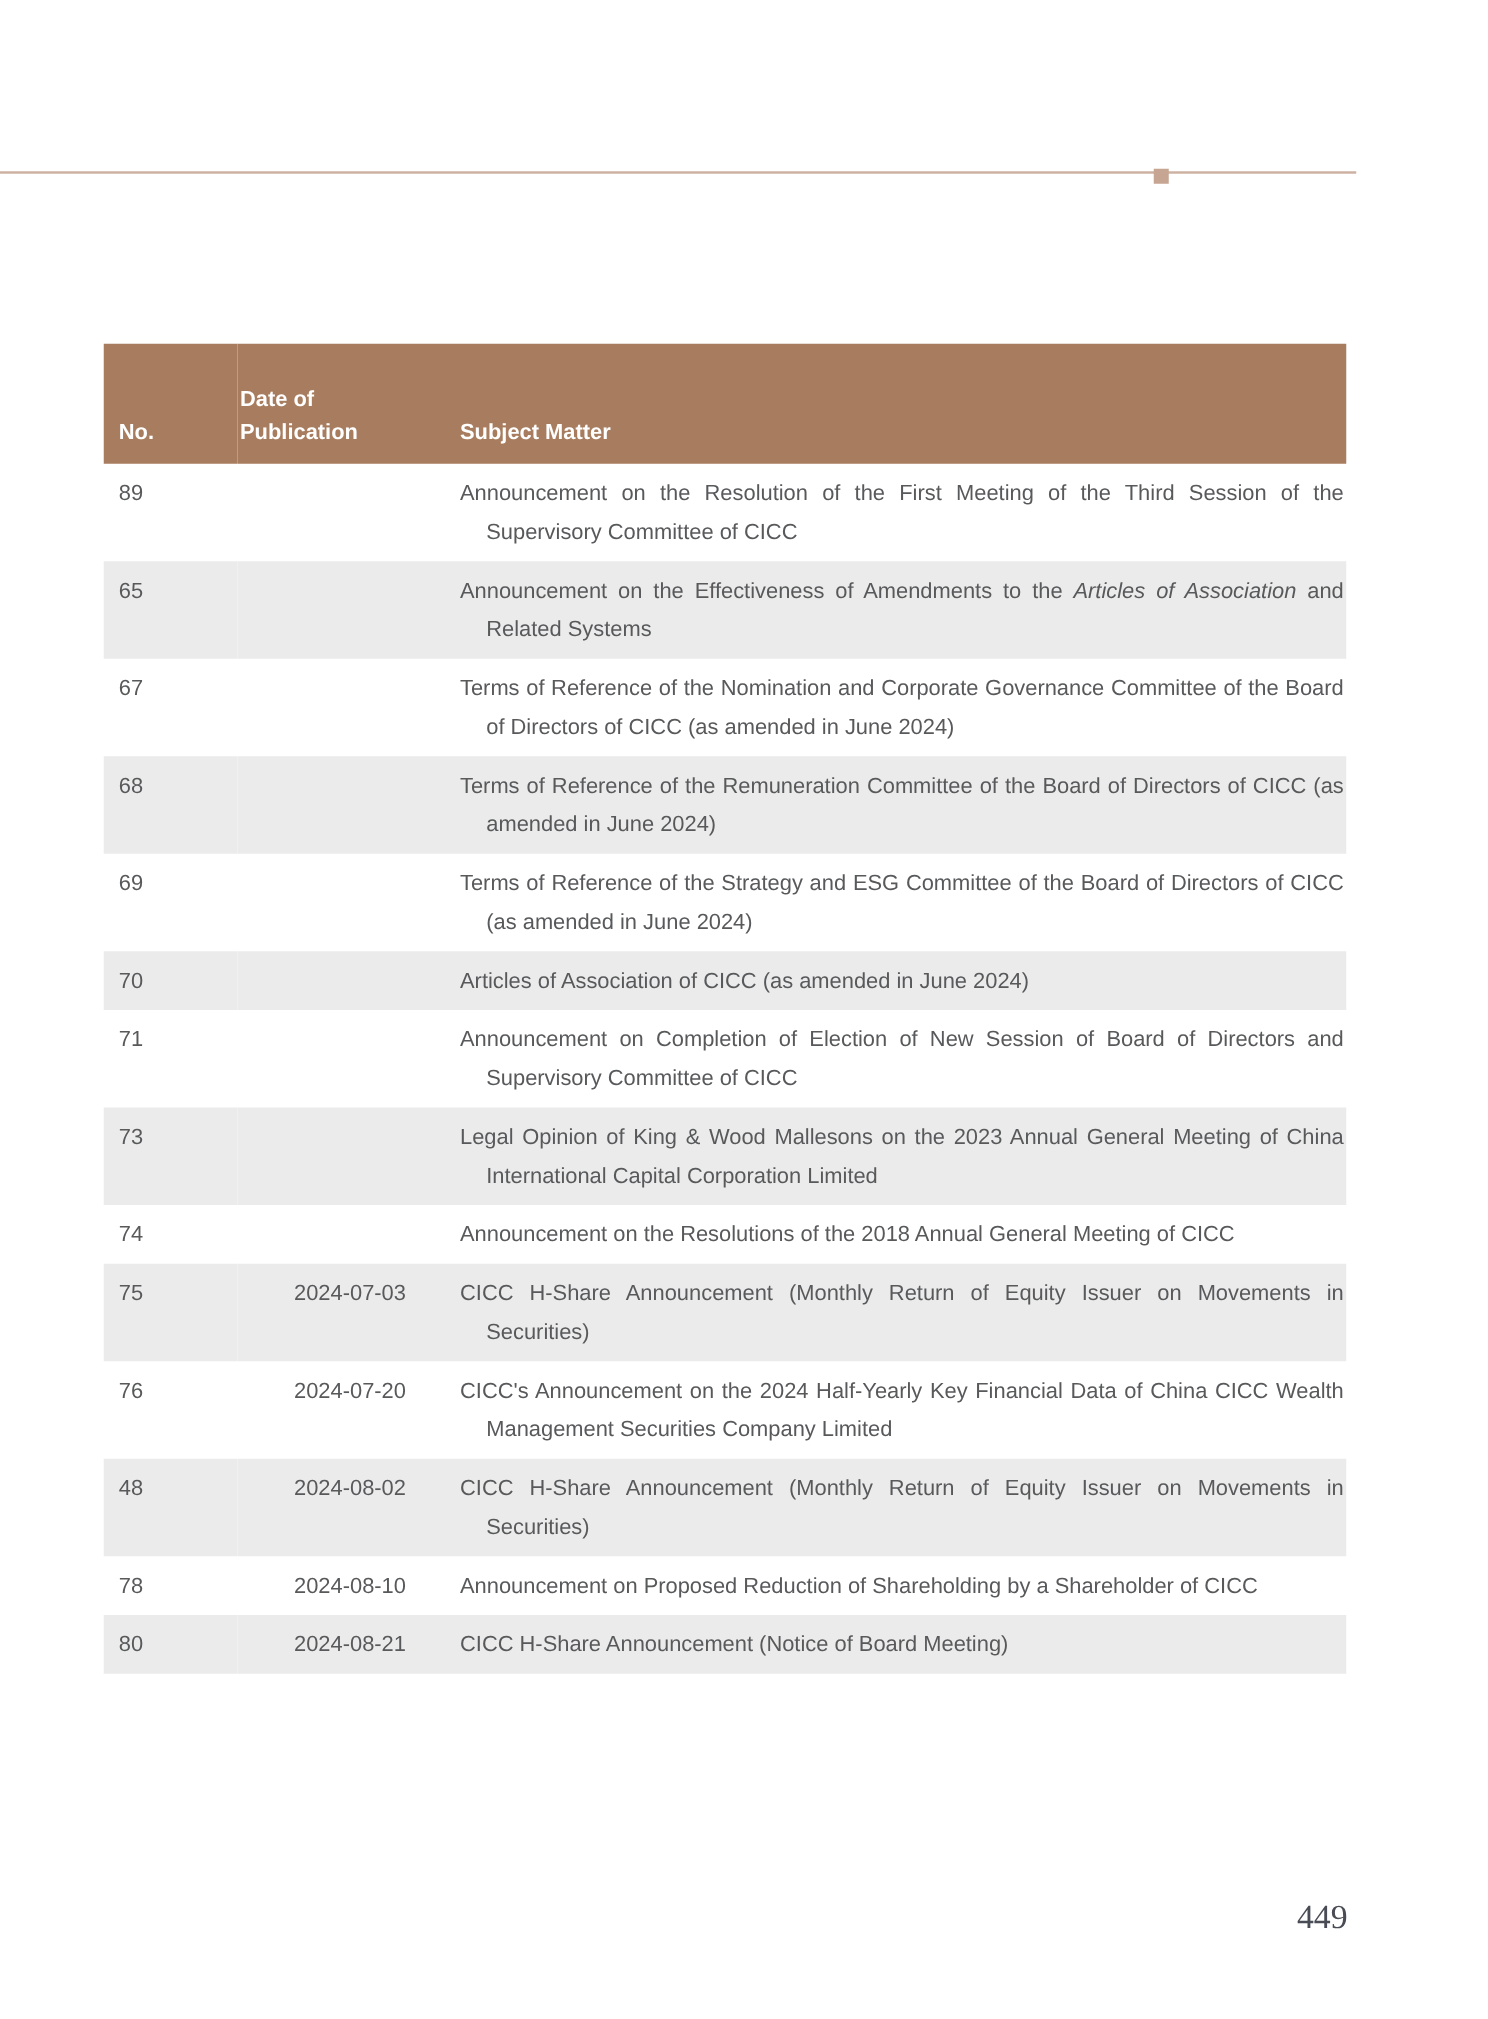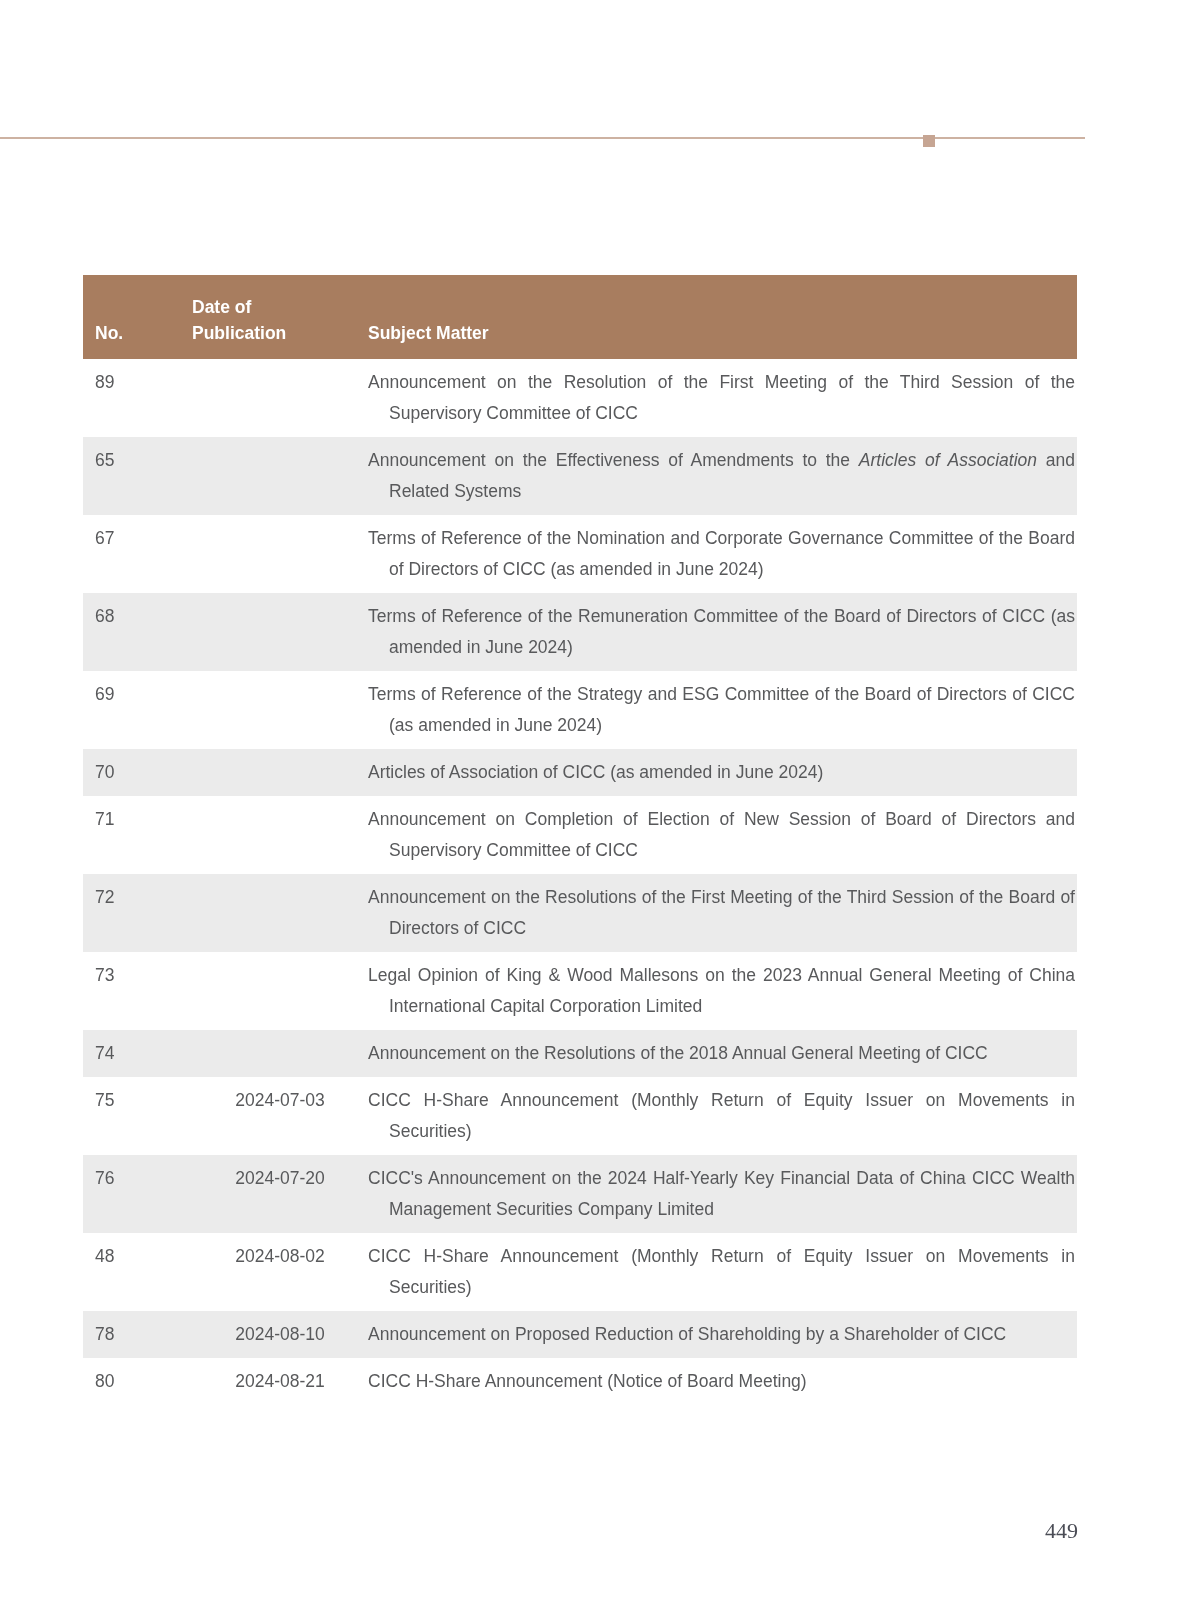--- a/index.html
+++ b/index.html
@@ -73,21 +73,21 @@
   }
   col.c-no{width:107px;}
   col.c-date{width:178px;}
   col.c-subject{width:709px;}
   thead th{
     background:var(--band);
     color:#ffffff;
     font-weight:bold;
     text-align:left;
     vertical-align:bottom;
-    height:84px;
+    height:96px;
     padding-bottom:13px;
     line-height:1.45;
     font-size:17.5px;
   }
   thead th.col-no{padding-left:12px;margin-left:46px;}
   thead th.col-date{padding-left:2px;}
   .th-date-inner{display:block;max-width:105px;}
   tbody td{
     vertical-align:top;
     padding-top:8px;
@@ -105,21 +105,21 @@
     text-indent:-21px;
     text-align:justify;
   }
   .subject-text i{font-style:italic;}
   
   .page-number{
     position:absolute;
     top:1518px;
     right:112px;
     font-family:"Liberation Serif", serif;
-    font-size:22px;
+    font-size:27px;
     color:var(--pageno-text);
   }
 </style>
 </head>
 <body>
 
 <div class="page">
 
   <div class="header-rule"></div>
   <div class="header-square"></div>
@@ -183,27 +183,20 @@
           </td>
         </tr>
         <tr>
           <td class="col-no">71</td>
           <td class="col-date"></td>
           <td class="col-subject">
             <span class="subject-text"><span>Announcement on Completion of Election of New Session of Board of Directors and Supervisory Committee of CICC</span></span>
           </td>
         </tr>
         <tr>
-          <td class="col-no">72</td>
-          <td class="col-date"></td>
-          <td class="col-subject">
-            <span class="subject-text"><span>Announcement on the Resolutions of the First Meeting of the Third Session of the Board of Directors of CICC</span></span>
-          </td>
-        </tr>
-        <tr>
           <td class="col-no">73</td>
           <td class="col-date"></td>
           <td class="col-subject">
             <span class="subject-text"><span>Legal Opinion of King &amp; Wood Mallesons on the 2023 Annual General Meeting of China International Capital Corporation Limited</span></span>
           </td>
         </tr>
         <tr>
           <td class="col-no">74</td>
           <td class="col-date"></td>
           <td class="col-subject">

